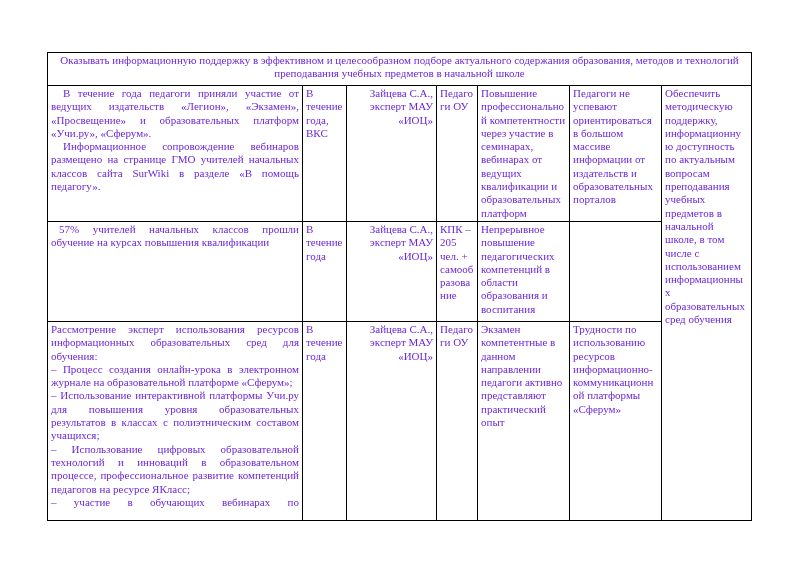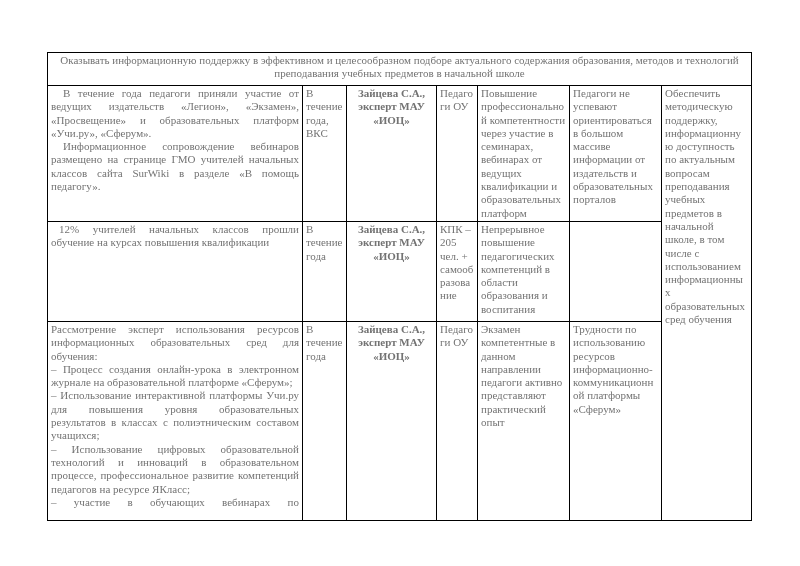--- a/index.html
+++ b/index.html
@@ -5,21 +5,21 @@
   html, body {
     margin: 0;
     padding: 0;
     background: #ffffff;
   }
   .page {
     position: relative;
     width: 800px;
     height: 566px;
     background: #ffffff;
-    color: #737373;
+    color: #6d28d9;
     font-family: "Liberation Serif", "DejaVu Serif", serif;
     overflow: hidden;
   }
   table.report {
     position: absolute;
     left: 47px;
     top: 52px;
     width: 704px;
     border-collapse: collapse;
     table-layout: fixed;
@@ -33,21 +33,21 @@
     overflow: hidden;
     word-wrap: break-word;
     overflow-wrap: break-word;
   }
   td.head {
     text-align: center;
     line-height: 1.36;
     padding: 1px 4px;
   }
   td.c-center { text-align: left; padding: 1px 2px; }
-  td.c-left   { text-align: center; font-weight: bold; }
+  td.c-left   { text-align: right; }
   td.c-justify{ text-align: justify; }
   td p {
     margin: 0;
     padding: 0;
   }
   p.indent    { text-indent: 12px; }
   p.indent-sm { text-indent: 8px; }
   p.justify-last {
     text-align-last: justify;
     -moz-text-align-last: justify;
@@ -81,21 +81,21 @@
       <td class="c-center">В течение года, ВКС</td>
       <td class="c-left">Зайцева С.А., эксперт МАУ «ИОЦ»</td>
       <td class="c-center">Педагоги ОУ</td>
       <td class="c-center">Повышение профессиональной компетентности через участие в семинарах, вебинарах от ведущих квалификации и образовательных платформ</td>
       <td class="c-center">Педагоги не успевают ориентироваться в большом массиве информации от издательств и образовательных порталов</td>
       <td class="c-center" rowspan="3">Обеспечить методическую поддержку, информационную доступность по актуальным вопросам преподавания учебных предметов в начальной школе, в том числе с использованием информационных образовательных сред обучения</td>
     </tr>
 
     <tr style="height:100px">
       <td class="c-justify">
-        <p class="indent-sm">12% учителей начальных классов прошли обучение на курсах повышения квалификации</p>
+        <p class="indent-sm">57% учителей начальных классов прошли обучение на курсах повышения квалификации</p>
       </td>
       <td class="c-center">В течение года</td>
       <td class="c-left">Зайцева С.А., эксперт МАУ «ИОЦ»</td>
       <td class="c-center">КПК – 205 чел. + самообразование</td>
       <td class="c-center">Непрерывное повышение педагогических компетенций в области образования и воспитания</td>
       <td class="c-center"></td>
     </tr>
 
     <tr style="height:199px">
       <td class="c-justify">

